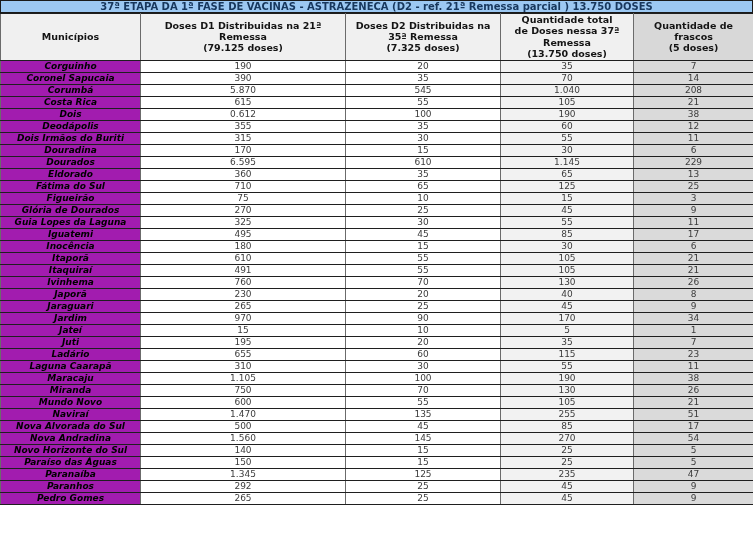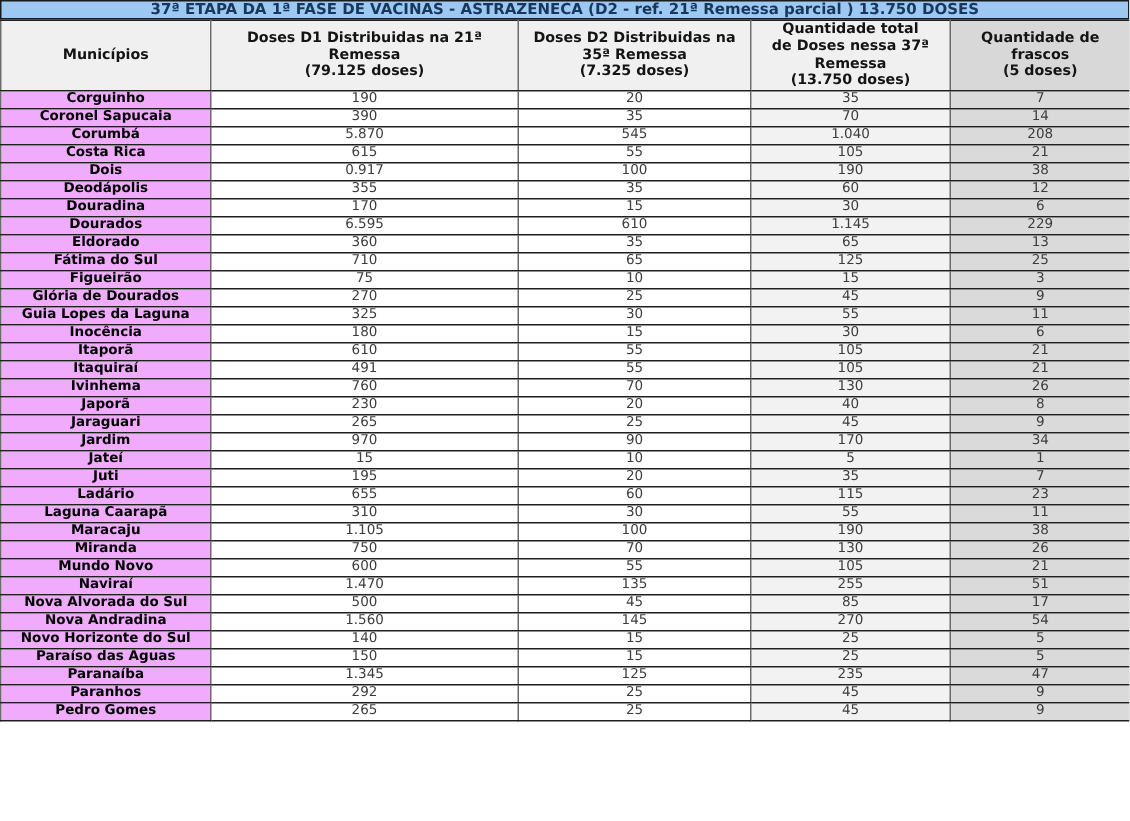--- a/index.html
+++ b/index.html
@@ -30,21 +30,21 @@
   }
   .vax th{
     white-space:pre-line;
     font-size:9.5px;font-weight:bold;color:#141414;
     background:#F0F0F0;height:45px;line-height:1.2;
   }
   .vax th.c4{background:#D8D8D8;margin-left:16px;}
   .vax td{
     font-size:9px;height:11.8px;line-height:11px;white-space:nowrap;
   }
-  .vax td.c0{font-weight:bold;color:#000;background:#f0abfc;}
+  .vax td.c0{font-weight:bold;color:#000;background:#a21caf;font-style:italic;}
   .vax td.c1,.vax td.c2{color:#3c3c3c;background:#FFFFFF;}
   .vax td.c3{color:#3c3c3c;background:#F2F2F2;}
   .vax td.c4{color:#3c3c3c;background:#DADADA;}
 </style>
 </head>
 <body>
 
 <div class="page">
 
   <div class="title-bar">37ª ETAPA DA 1ª FASE DE VACINAS - ASTRAZENECA (D2 - ref. 21ª Remessa parcial ) 13.750 DOSES</div>
@@ -99,33 +99,40 @@
         </tr>
         <tr>
           <td class="c0">Costa Rica</td>
           <td class="c1">615</td>
           <td class="c2">55</td>
           <td class="c3">105</td>
           <td class="c4">21</td>
         </tr>
         <tr>
           <td class="c0">Dois</td>
-          <td class="c1">0.917</td>
+          <td class="c1">0.612</td>
           <td class="c2">100</td>
           <td class="c3">190</td>
           <td class="c4">38</td>
         </tr>
         <tr>
           <td class="c0">Deodápolis</td>
           <td class="c1">355</td>
           <td class="c2">35</td>
           <td class="c3">60</td>
           <td class="c4">12</td>
         </tr>
         <tr>
+          <td class="c0">Dois Irmãos do Buriti</td>
+          <td class="c1">315</td>
+          <td class="c2">30</td>
+          <td class="c3">55</td>
+          <td class="c4">11</td>
+        </tr>
+        <tr>
           <td class="c0">Douradina</td>
           <td class="c1">170</td>
           <td class="c2">15</td>
           <td class="c3">30</td>
           <td class="c4">6</td>
         </tr>
         <tr>
           <td class="c0">Dourados</td>
           <td class="c1">6.595</td>
           <td class="c2">610</td>
@@ -161,20 +168,27 @@
           <td class="c4">9</td>
         </tr>
         <tr>
           <td class="c0">Guia Lopes da Laguna</td>
           <td class="c1">325</td>
           <td class="c2">30</td>
           <td class="c3">55</td>
           <td class="c4">11</td>
         </tr>
         <tr>
+          <td class="c0">Iguatemi</td>
+          <td class="c1">495</td>
+          <td class="c2">45</td>
+          <td class="c3">85</td>
+          <td class="c4">17</td>
+        </tr>
+        <tr>
           <td class="c0">Inocência</td>
           <td class="c1">180</td>
           <td class="c2">15</td>
           <td class="c3">30</td>
           <td class="c4">6</td>
         </tr>
         <tr>
           <td class="c0">Itaporã</td>
           <td class="c1">610</td>
           <td class="c2">55</td>

